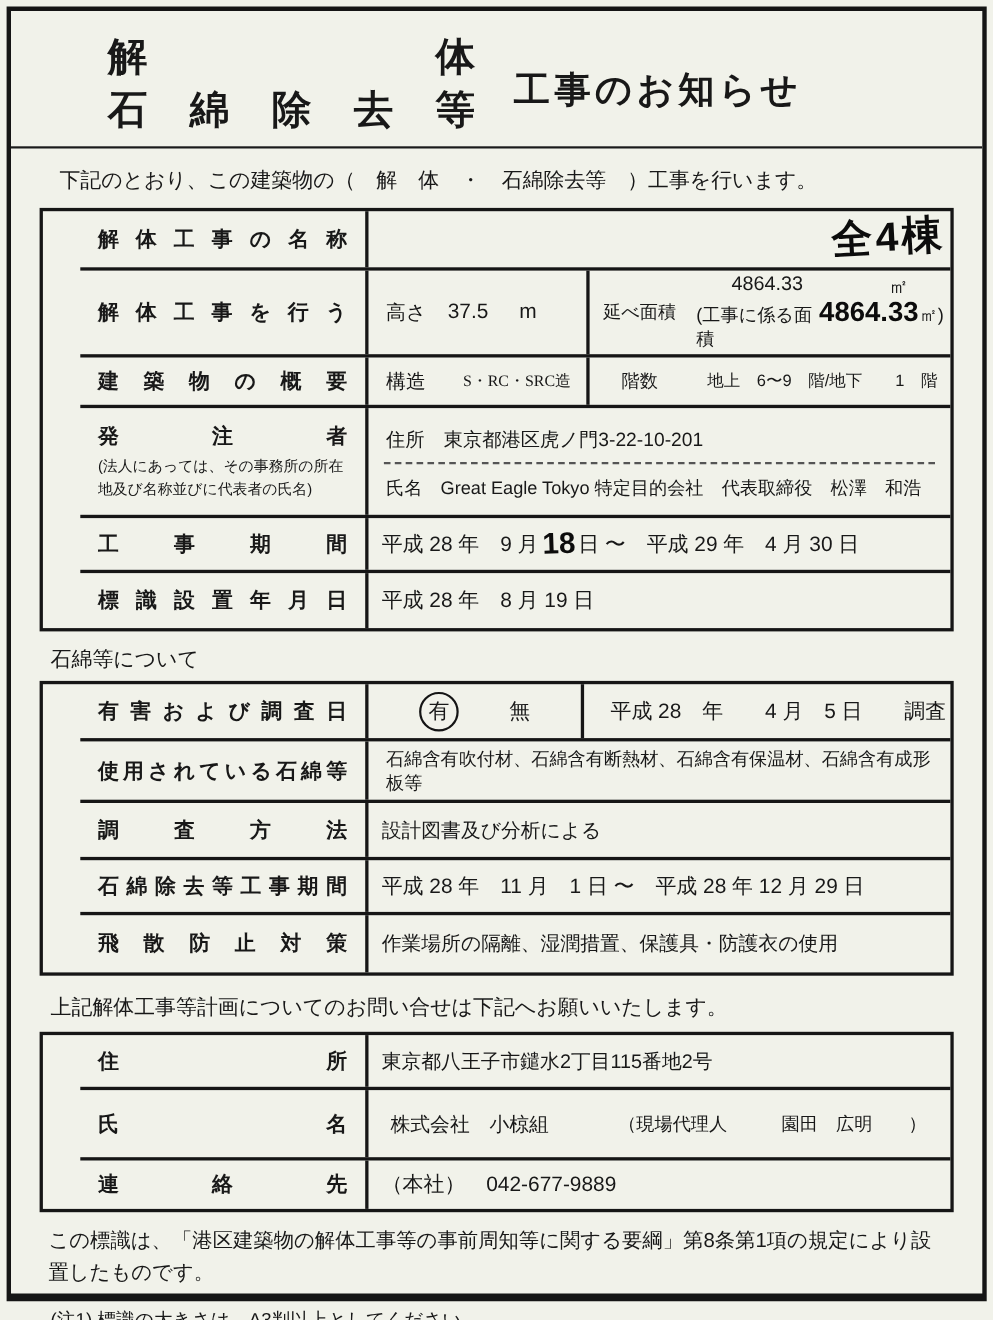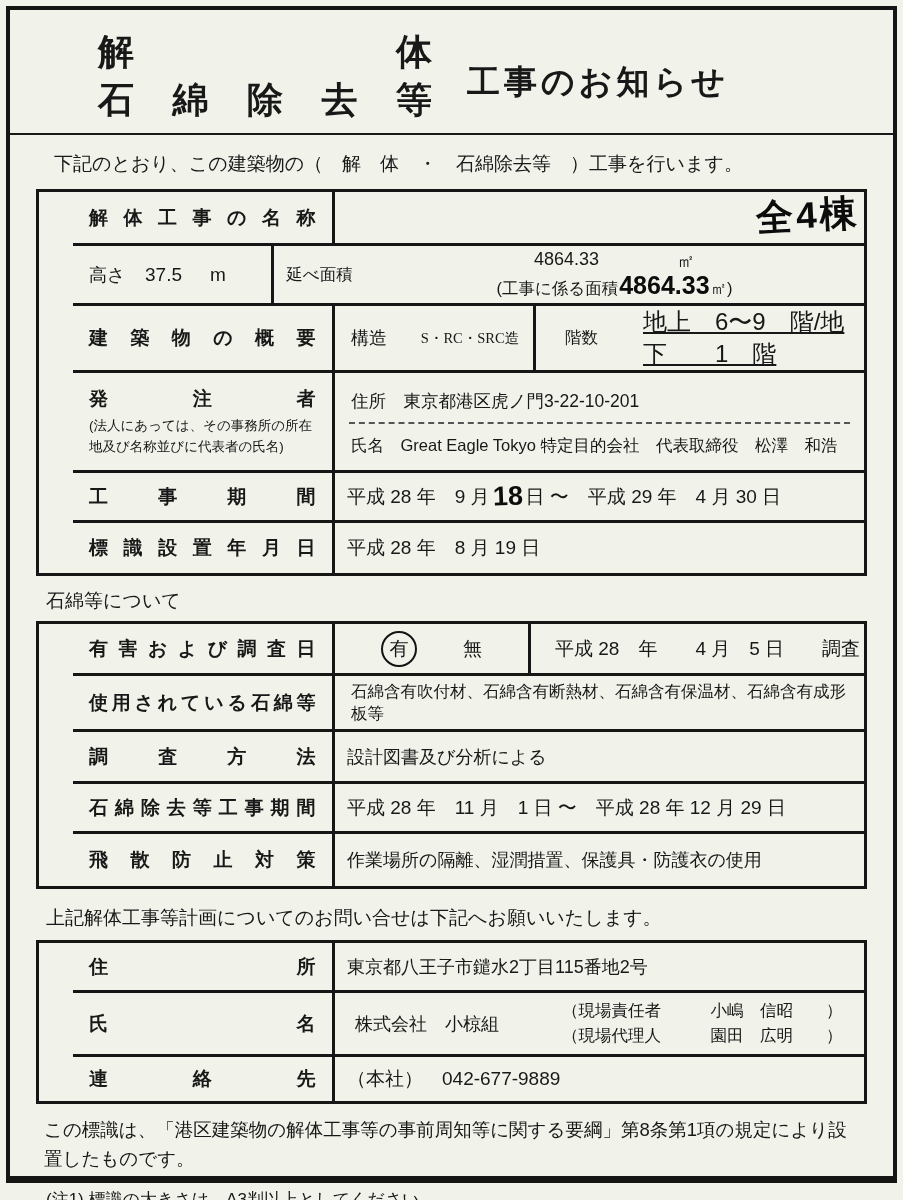--- a/index.html
+++ b/index.html
@@ -42,21 +42,21 @@
   
   .sub-lbl { flex:0 0 72px; display:flex; align-items:center; padding-left:16px; font-size:18px; }
   .hv { flex:0 0 126px; display:flex; align-items:center; gap:28px; font-size:19px; }
   .sub-lbl2 { flex:0 0 94px; display:flex; align-items:center; justify-content:center; font-size:16.5px; border-left:3px solid #161616; align-self:stretch; text-align:center; }
   .area-block { flex:1; display:flex; flex-direction:column; justify-content:center; align-self:stretch; padding:2px 6px; }
   .area-l1 { display:flex; justify-content:center; gap:78px; font-size:18px; }
   .area-l2 { display:flex; justify-content:center; align-items:baseline; font-size:16.5px; }
   .hw-area { font-size:25px; margin:0 1px; line-height:1; }
   
   .kozo-val { flex:0 0 126px; display:flex; align-items:center; justify-content:center; font-size:14.5px;font-family:Liberation Serif, serif; }
-  .kaisu { flex:1; display:flex; align-items:center; padding-left:16px; font-size:24px;text-decoration:underline; }
+  .kaisu { flex:1; display:flex; align-items:center; padding-left:16px; font-size:15px; }
   
   .orderer-val { flex:1; display:flex; flex-direction:column; justify-content:center; padding:0 14px; }
   .o-line1 { padding:12px 2px 9px; border-bottom:2px dashed #555; font-size:17.5px; }
   .o-line2 { padding:11px 2px 10px; font-size:16.5px; }
   
   .period-val { font-size:19px; }
   .hw-day { font-size:27px; margin:0 3px; transform:rotate(-2deg); line-height:1; }
   
   .sec-h { margin:12px 0 7px 36px; font-size:19px; }
   .contact-intro { margin:16px 0 9px 36px; font-size:19px; }
@@ -92,20 +92,23 @@
     <div class="row h54">
       <div class="lbl">
         <div class="jlbl">解 体 工 事 の 名 称</div>
       </div>
       <div class="val name-val">
         <span class="hw hw-name">全4棟</span>
       </div>
     </div>
 
     <div class="row h60">
+      <div class="lbl">
+        <div class="jlbl">解 体 工 事 を 行 う</div>
+      </div>
       <div class="val nopad">
         <span class="sub-lbl">高さ</span>
         <span class="hv">
           <span>37.5</span>
           <span>m</span>
         </span>
         <span class="sub-lbl2">延べ面積</span>
         <div class="area-block">
           <div class="area-l1">
             <span>4864.33</span>
@@ -223,21 +226,20 @@
       <div class="val">東京都八王子市鑓水2丁目115番地2号</div>
     </div>
 
     <div class="row h64">
       <div class="lbl">
         <div class="jlbl">氏 名</div>
       </div>
       <div class="val">
         <span class="company">株式会社　小椋組</span>
         <div class="agents">
-          <div>（現場責任者　　　小嶋　信昭　　）</div>
           <div>（現場代理人　　　園田　広明　　）</div>
         </div>
       </div>
     </div>
 
     <div class="row h44">
       <div class="lbl">
         <div class="jlbl">連 絡 先</div>
       </div>
       <div class="val period-val">（本社）　042-677-9889</div>

